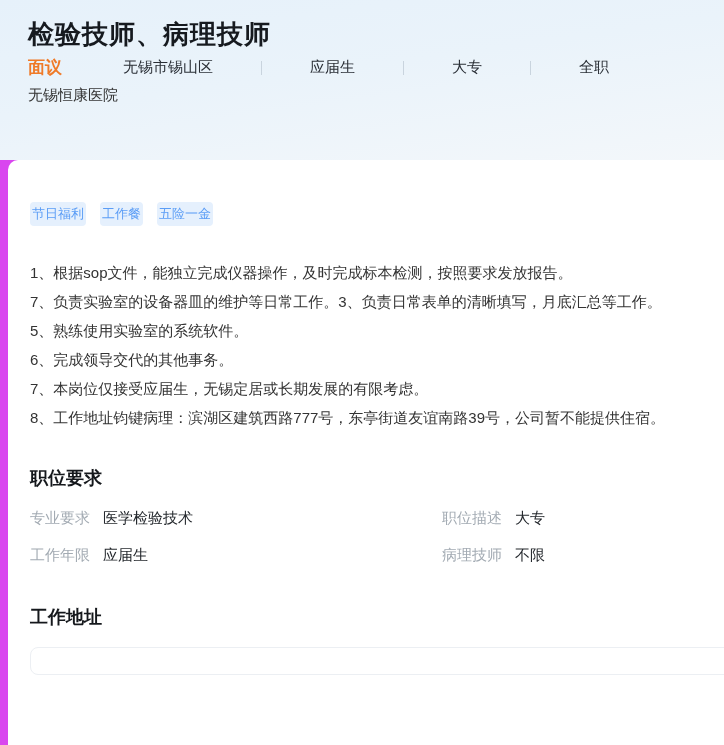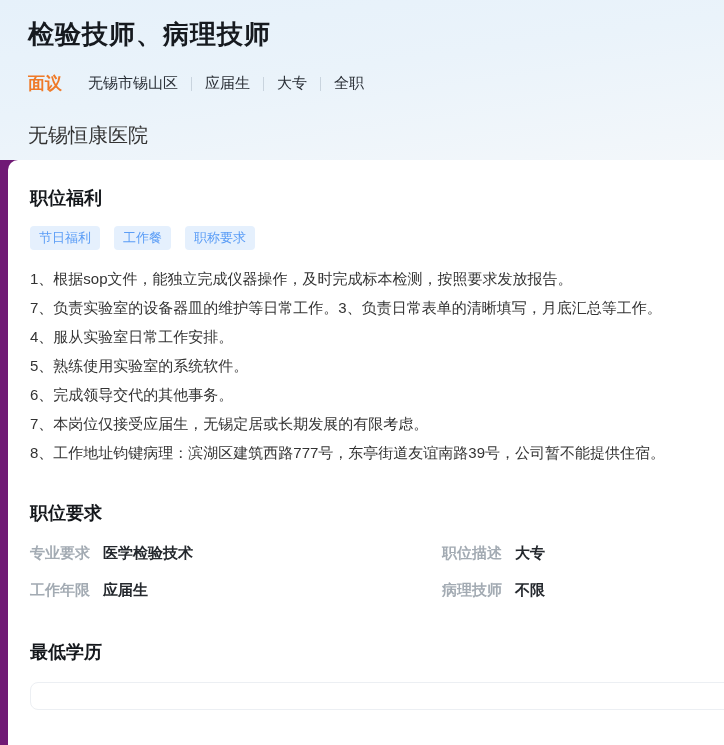--- a/index.html
+++ b/index.html
@@ -3,76 +3,76 @@
 <meta charset="utf-8">
 <style>
   * { margin: 0; padding: 0; box-sizing: border-box; }
   html, body { background: #fff; }
   body {
     width: 724px; height: 745px;
     overflow: hidden;
     font-family: "Liberation Sans", "DejaVu Sans", sans-serif;
     color: #333;
   }
-  .page { width: 724px; height: 745px; overflow: hidden; background: #701a75; }
+  .page { width: 724px; height: 745px; overflow: hidden; background: #d946ef; }
 
   
   .header {
     height: 160px;
     background: linear-gradient(172deg, #e6f1fa 0%, #eaf3fa 45%, #f3f7fa 100%);
     padding: 16px 20px 0 28px;
   }
   .job-title {
     font-size: 26px; font-weight: 700; color: #161a1f;
     letter-spacing: 1px; line-height: 36px;
   }
   .meta-row {
     display: flex; align-items: center;
-    margin-top: 20px; font-size: 15px; color: #2a2f36;
+    margin-top: 4px; font-size: 15px; color: #2a2f36; gap: 35px;
   }
   .salary { color: #ef7a28; font-weight: 700; font-size: 17px; margin-right: 26px; }
   .meta-sep {
     width: 1px; height: 14px; background: #c9d4de;
     margin: 0 13px; display: inline-block;
   }
-  .company { margin-top: 27px; font-size: 20px; color: #333; }
+  .company { margin-top: 7px; font-size: 15px; color: #333; }
 
   
   .card {
     margin-left: 8px;
     width: 716px;
     min-height: 585px;
     background: #fff;
     border-top-left-radius: 10px;
     padding: 26px 24px 0 22px;
   }
   .section-heading {
     font-size: 18px; font-weight: 700; color: #15181c; line-height: 24px;
   }
 
   .tags { display: flex; gap: 14px; margin-top: 16px; }
   .tag {
     background: #e5f0fd; color: #5b9df6;
     font-size: 13px; line-height: 24px;
-    padding: 0 9px; border-radius: 4px;
+    padding: 0 2px; border-radius: 4px;
   }
 
   .desc-heading { margin-top: 36px; }
-  .desc-body { margin-top: 14px; }
+  .desc-body { margin-top: 32px; }
   .desc-line { font-size: 15px; color: #333; line-height: 29px; white-space: nowrap; }
 
   .req-heading { margin-top: 34px; }
   .req-grid {
     margin-top: 18px;
     display: grid;
     grid-template-columns: 412px 1fr;
     row-gap: 17px;
     font-size: 15px;
   }
-  .req-item { display: flex; align-items: center; line-height: 20px; font-weight: bold; }
+  .req-item { display: flex; align-items: center; line-height: 20px; }
   .req-label { color: #a3abb3; margin-right: 13px; }
   .req-value { color: #24282d; }
 
   .addr-heading { margin-top: 40px; }
   .addr-box {
     margin-top: 18px;
     margin-right: -60px; 
     border: 1px solid #eceff3;
     border-radius: 8px;
     padding: 13px 16px;
@@ -97,31 +97,29 @@
       <span>大专</span>
       <span class="meta-sep"></span>
       <span>全职</span>
     </div>
 
     <div class="company">无锡恒康医院</div>
   </div>
 
   <div class="card">
 
-    <h2 class="section-heading">职位福利</h2>
     <div class="tags">
       <span class="tag">节日福利</span>
       <span class="tag">工作餐</span>
-      <span class="tag">职称要求</span>
+      <span class="tag">五险一金</span>
     </div>
 
     <div class="desc-body">
       <div class="desc-line">1、根据sop文件，能独立完成仪器操作，及时完成标本检测，按照要求发放报告。</div>
       <div class="desc-line">7、负责实验室的设备器皿的维护等日常工作。3、负责日常表单的清晰填写，月底汇总等工作。</div>
-      <div class="desc-line">4、服从实验室日常工作安排。</div>
       <div class="desc-line">5、熟练使用实验室的系统软件。</div>
       <div class="desc-line">6、完成领导交代的其他事务。</div>
       <div class="desc-line">7、本岗位仅接受应届生，无锡定居或长期发展的有限考虑。</div>
       <div class="desc-line">8、工作地址钧键病理：滨湖区建筑西路777号，东亭街道友谊南路39号，公司暂不能提供住宿。</div>
     </div>
 
     <h2 class="section-heading req-heading">职位要求</h2>
     <div class="req-grid">
       <div class="req-item">
         <span class="req-label">专业要求</span>
@@ -134,20 +132,20 @@
       <div class="req-item">
         <span class="req-label">工作年限</span>
         <span class="req-value">应届生</span>
       </div>
       <div class="req-item">
         <span class="req-label">病理技师</span>
         <span class="req-value">不限</span>
       </div>
     </div>
 
-    <h2 class="section-heading addr-heading">最低学历</h2>
+    <h2 class="section-heading addr-heading">工作地址</h2>
     <div class="addr-box">
       
       
     </div>
 
   </div>
 </div>
 
 </body></html>

